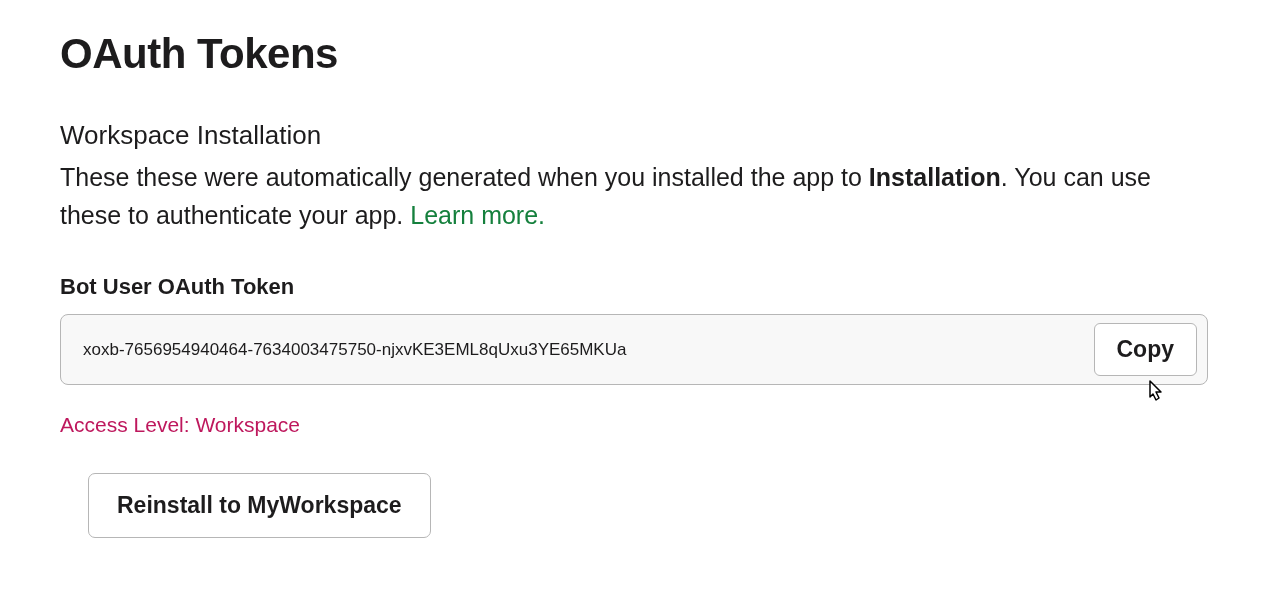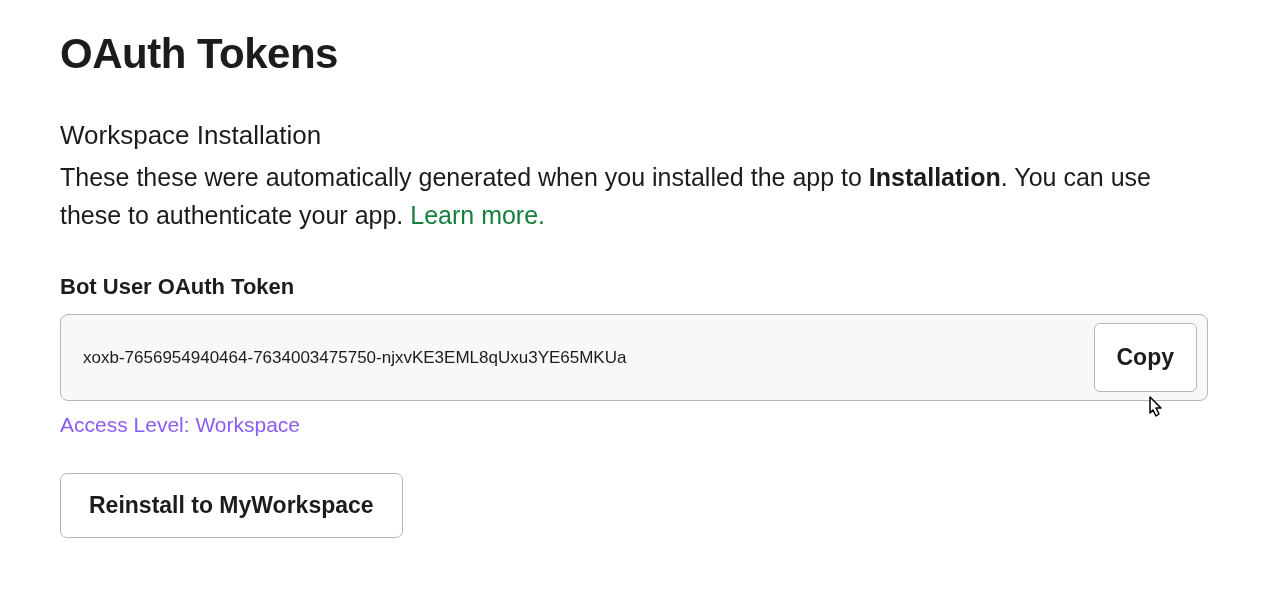--- a/index.html
+++ b/index.html
@@ -61,43 +61,44 @@
       color: #1d1c1d;
       overflow: hidden;
       white-space: nowrap;
       text-overflow: ellipsis;
       font-family: -apple-system, BlinkMacSystemFont, "Segoe UI", Helvetica, Arial, sans-serif;
     }
     .copy-button {
       background: #ffffff;
       border: 1px solid #b6b6b6;
       border-radius: 6px;
-      padding: 20px 22px;
+      padding: 12px 22px;
       font-size: 23px;
       font-weight: 700;
       color: #1d1c1d;
       cursor: pointer;
       margin-left: 16px;
     }
     .access-level {
       font-size: 21px;
-      color: #8b5cf6;
-      margin-top: 12px;
+      color: #be185d;
+      margin-top: 28px;
     }
     .reinstall-button {
       display: inline-block;
       background: #ffffff;
       border: 1px solid #b6b6b6;
       border-radius: 7px;
       padding: 18px 28px;
       font-size: 23px;
       font-weight: 700;
       color: #1d1c1d;
       cursor: pointer;
       margin-top: 36px;
+      margin-left: 28px;
     }
     .cursor-icon {
       position: absolute;
       right: 38px;
       bottom: -22px;
       width: 28px;
       height: 28px;
       pointer-events: none;
     }
   </style>

